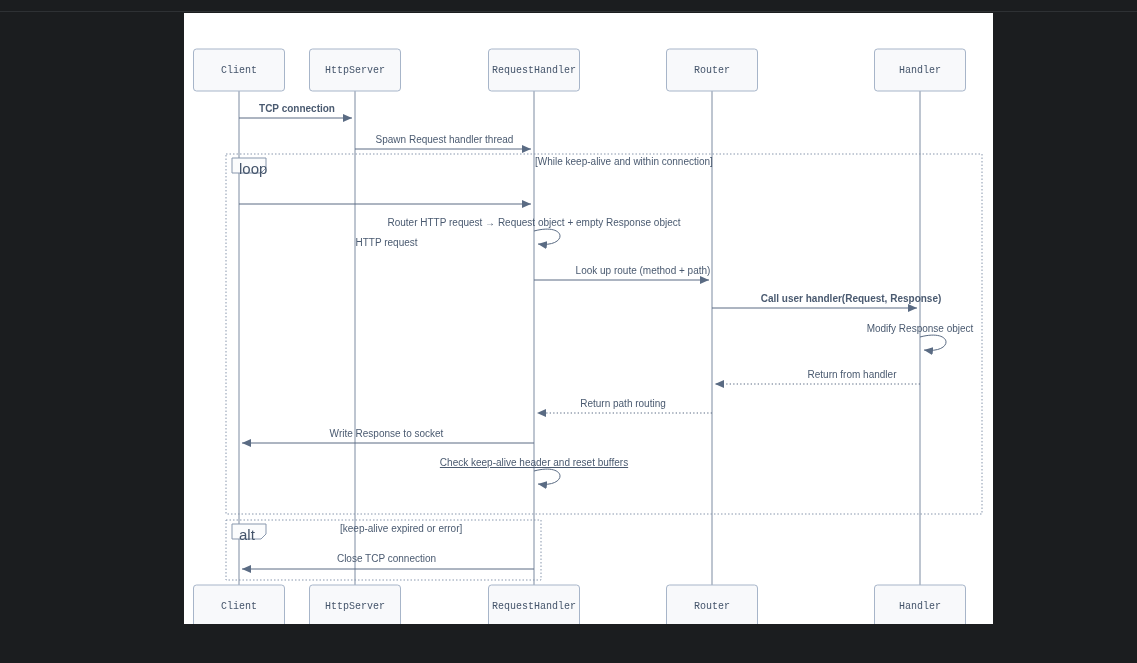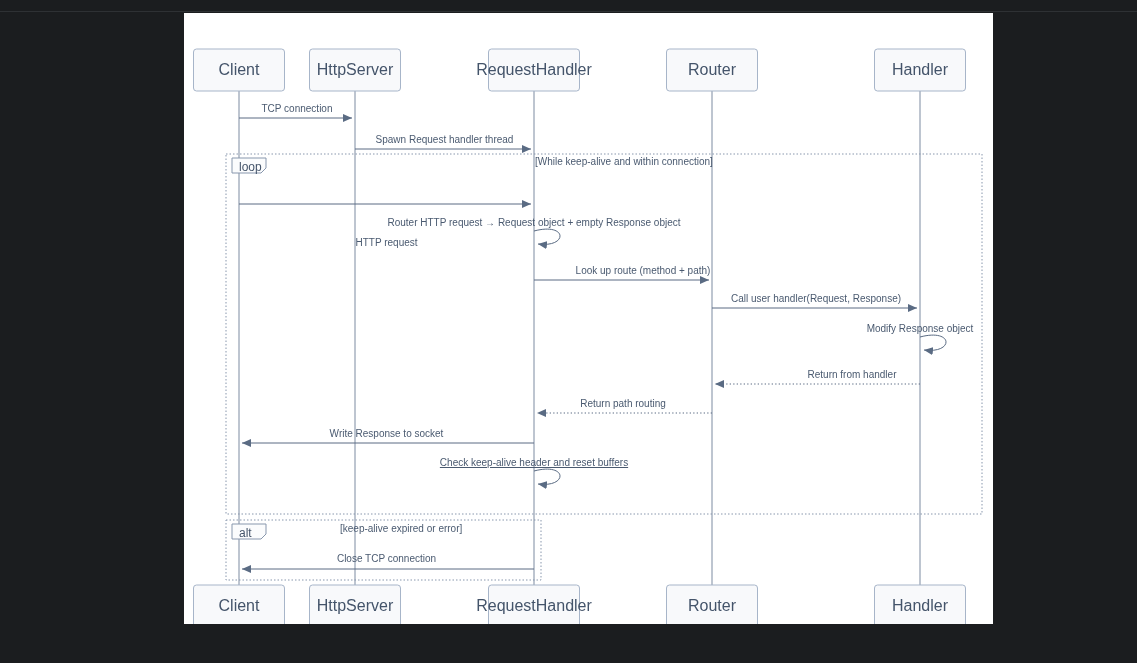--- a/index.html
+++ b/index.html
@@ -39,29 +39,29 @@
     position: absolute;
     font-family: "Liberation Sans", sans-serif;
     font-size: 10px;
     color: #4a5a70;
     white-space: nowrap;
     line-height: 12px;
   }
   .msg-label { transform: translateX(-50%); }
   .actor-label {
     position: absolute;
-    font-size: 16px;
+    font-size: 10px;
     color: #44546a;
     white-space: nowrap;
     transform: translate(-50%, -50%);
-    font-family: Liberation Sans, sans-serif;
+    font-family: Liberation Mono, monospace;
   }
   .frag-label {
     position: absolute;
-    font-size: 12px;
+    font-size: 15px;
     color: #44546a;
     font-family: "Liberation Sans", sans-serif;
     white-space: nowrap;
   }
   .cond-label {
     position: absolute;
     font-size: 10px;
     color: #4a5a70;
     white-space: nowrap;
     font-family: "Liberation Sans", sans-serif;
@@ -121,26 +121,26 @@
           <rect x="304.5" y="572" width="91" height="42" rx="3" ry="3" fill="#f8f9fb" stroke="#a7b5c9" stroke-width="1"></rect>
           <rect x="482.5" y="572" width="91" height="42" rx="3" ry="3" fill="#f8f9fb" stroke="#a7b5c9" stroke-width="1"></rect>
           <rect x="690.5" y="572" width="91" height="42" rx="3" ry="3" fill="#f8f9fb" stroke="#a7b5c9" stroke-width="1"></rect>
         </g>
     </svg>
     <div id="overlay">
         <div class="frag-label" style="left: 55px; top: 147px;">loop</div>
         <div class="cond-label" style="left: 351px; top: 143px;">[While keep-alive and within connection]</div>
         <div class="frag-label" style="left: 55px; top: 513px;">alt</div>
         <div class="cond-label" style="left: 156px; top: 510px;">[keep-alive expired or error]</div>
-        <div class="lbl msg-label" style="left: 113px; top: 90px;">TCP connection</div>
+        <div class="lbl msg-label" style="left: 113px; top: 90px; font-weight: bold;">TCP connection</div>
         <div class="lbl msg-label" style="left: 260.5px; top: 121px;">Spawn Request handler thread</div>
         <div class="lbl msg-label" style="left: 202.5px; top: 176px; margin-top: 48px;">HTTP request</div>
         <div class="lbl msg-label" style="left: 350px; top: 204px; transform: translateX(-50%);">Router HTTP request → Request object + empty Response object</div>
         <div class="lbl msg-label" style="left: 439px; top: 252px; padding-left: 40px;">Look up route (method + path)</div>
-        <div class="lbl msg-label" style="left: 632px; top: 280px;">Call user handler(Request, Response)</div>
+        <div class="lbl msg-label" style="left: 667px; top: 280px; font-weight: bold;">Call user handler(Request, Response)</div>
         <div class="lbl msg-label" style="left: 736px; top: 310px; transform: translateX(-50%);">Modify Response object</div>
         <div class="lbl msg-label" style="left: 632px; top: 356px; margin-left: 36px;">Return from handler</div>
         <div class="lbl msg-label" style="left: 439px; top: 385px;">Return path routing</div>
         <div class="lbl msg-label" style="left: 202.5px; top: 415px;">Write Response to socket</div>
         <div class="lbl msg-label" style="left: 350px; top: 444px; transform: translateX(-50%); text-decoration: underline;">Check keep-alive header and reset buffers</div>
         <div class="lbl msg-label" style="left: 202.5px; top: 540px;">Close TCP connection</div>
         <div class="actor-label" style="left: 55px; top: 57px;">Client</div>
         <div class="actor-label" style="left: 171px; top: 57px;">HttpServer</div>
         <div class="actor-label" style="left: 350px; top: 57px;">RequestHandler</div>
         <div class="actor-label" style="left: 528px; top: 57px;">Router</div>

